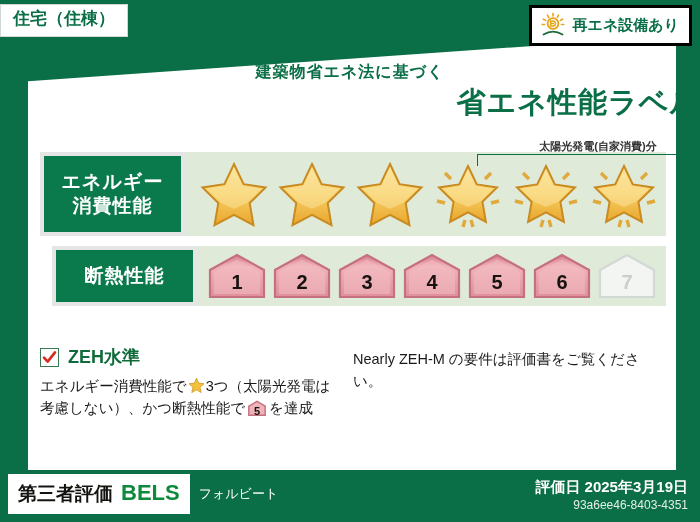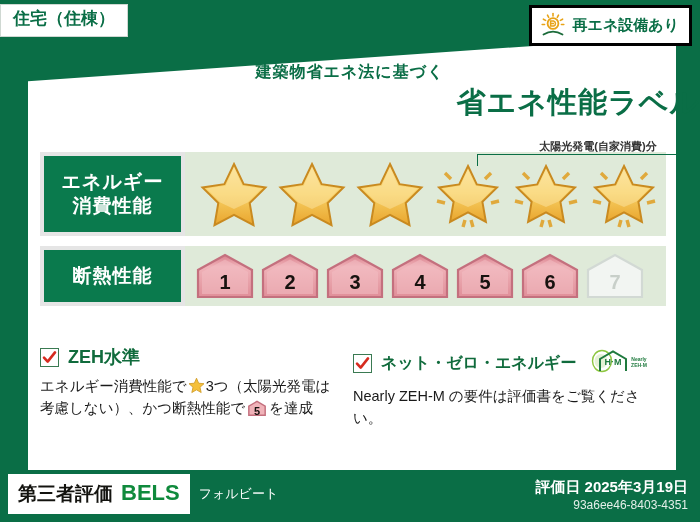--- a/index.html
+++ b/index.html
@@ -134,21 +134,21 @@
     position:absolute;
     left:292px; top:2px;
     width:242px;height:12px;
     border:1.5px solid #0a6e46;
     border-bottom:none;
     box-sizing:border-box;
     z-index:7;
   }
 
   
-  .row-insul .perf-label{height:60px;}
+  .row-insul .perf-label{height:60px;margin-left:12px;}
   .row-insul .perf-body{height:60px;padding-left:10px;}
   .houses{display:flex;align-items:center;gap:5px;}
   .house{
     position:relative;
     width:60px;height:46px;
     flex:none;
   }
   .house svg{position:absolute;left:0;top:0;}
   .house .num{
     position:absolute;left:0;right:0;bottom:5px;
@@ -431,38 +431,20 @@
       <div class="ex-body">
         <span>エネルギー消費性能で</span><span class="inline-star"><svg width="17" height="17" viewBox="0 0 20 20">
               <path d="M10 1.4 L12.5 7.3 L18.8 7.9 L14.1 12.1 L15.5 18.3 L10 15.1 L4.5 18.3 L5.9 12.1 L1.2 7.9 L7.5 7.3 Z" fill="#f5c03a" stroke="#d09b25" stroke-width="1"></path>
             </svg></span><span>3つ（太陽光発電は考慮しない）、かつ断熱性能で</span><span class="inline-house"><svg width="20" height="17" viewBox="0 0 22 18">
               <path d="M2 16.5 L2 6.5 L11 1.2 L20 6.5 L20 16.5 Z" fill="#f0b3b9" stroke="#c4707e" stroke-width="1.6"></path>
             </svg><span class="n">5</span></span><span>を達成</span>
       </div>
     </div>
 
     <div class="ex-col">
-      <div class="ex-head">
-        <span class="chk">
-          <svg width="15" height="15" viewBox="0 0 15 15">
-            <path d="M2 7.6 L5.7 11.6 L13 2.4" fill="none" stroke="#d62b1f" stroke-width="2.6" stroke-linecap="round" stroke-linejoin="round"></path>
-          </svg>
-        </span>
-        <span class="ex-title small">ネット・ゼロ・エネルギー</span>
-        <span class="zehm-logo">
-          <svg width="62" height="26" viewBox="0 0 62 26">
-            <ellipse cx="13" cy="13" rx="9.5" ry="10.5" fill="none" stroke="#8dc63f" stroke-width="1.4"></ellipse>
-            <ellipse cx="12" cy="13" rx="6.5" ry="7" fill="#dfeecb" opacity="0.8"></ellipse>
-            <path d="M11 23 L11 11 L24 3.5 L37 11 L37 23" fill="none" stroke="#1f7a3e" stroke-width="2"></path>
-            <text x="24" y="17" text-anchor="middle" font-family="Liberation Sans, sans-serif" font-size="9" font-weight="bold" fill="#1f7a3e">H·M</text>
-            <text x="50" y="13" text-anchor="middle" font-family="Liberation Sans, sans-serif" font-size="5" font-weight="bold" fill="#1f7a3e">Nearly</text>
-            <text x="50" y="19" text-anchor="middle" font-family="Liberation Sans, sans-serif" font-size="5" font-weight="bold" fill="#1f7a3e">ZEH-M</text>
-          </svg>
-        </span>
-      </div>
       <div class="ex-body">Nearly ZEH-M の要件は評価書をご覧ください。</div>
     </div>
   </div>
 
   <div class="footer-left">
     <div class="bels-box">
       <span class="bels-jp">第三者評価</span>
       <span class="bels-en">BELS</span>
     </div>
     <span class="brand">フォルビート</span>

